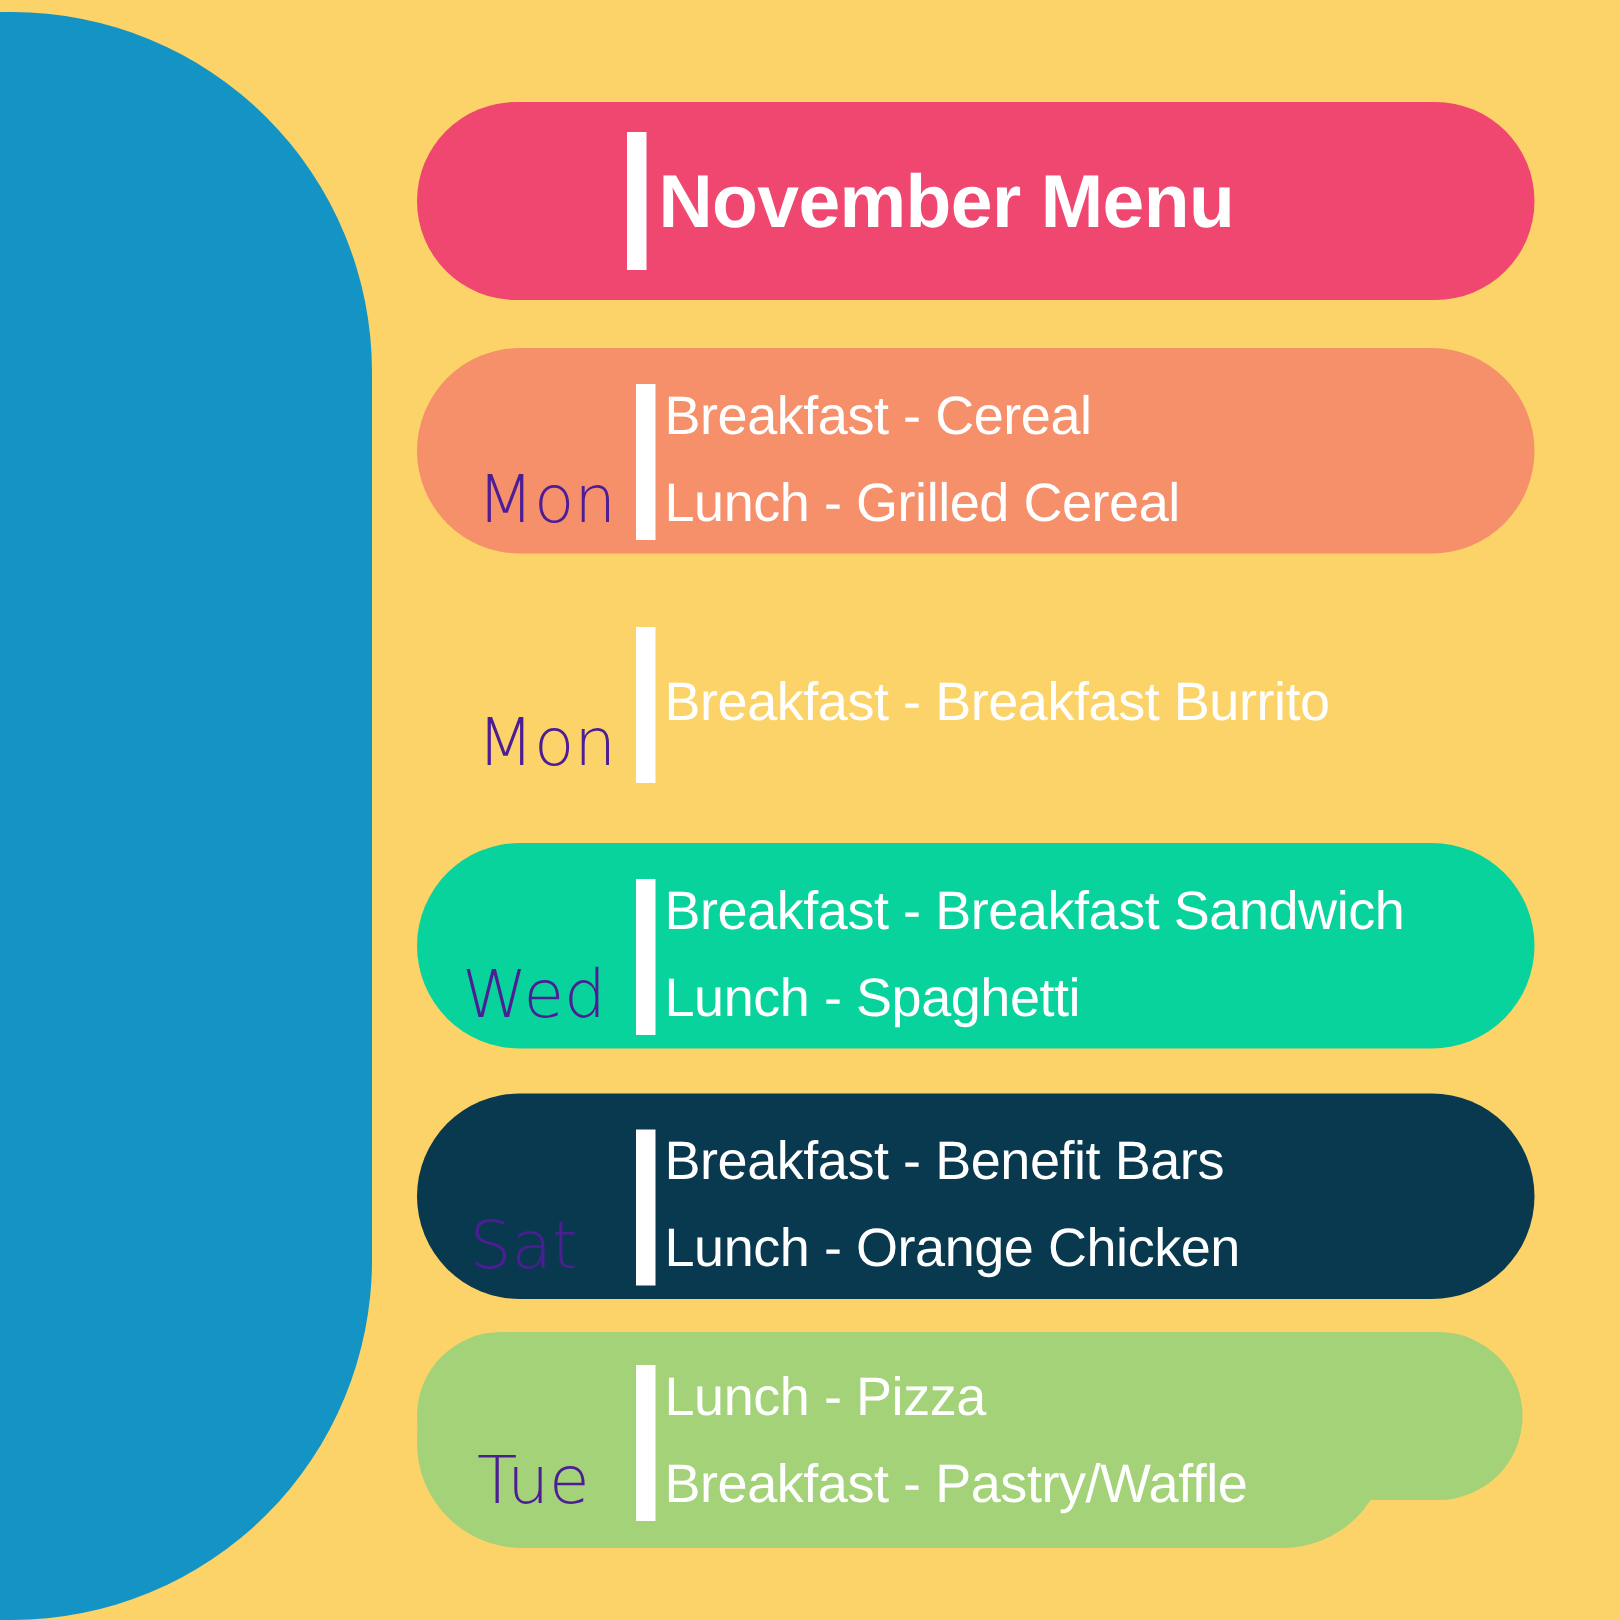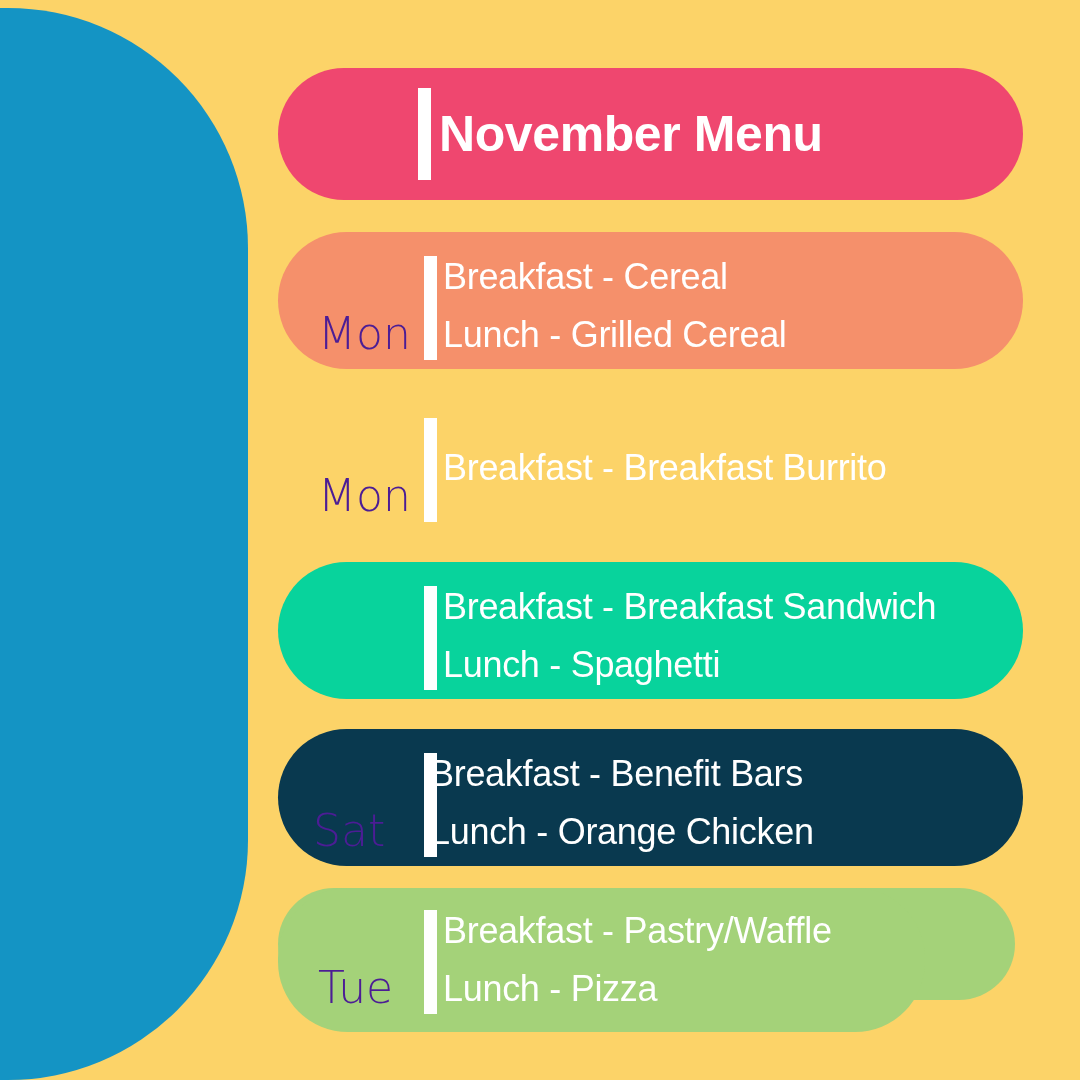--- a/index.html
+++ b/index.html
@@ -146,46 +146,47 @@
       <div class="meal-bar" style="left:146px; top:24px; height:104px;"></div>
       <div class="meal-lines" style="left:165px; top:22px; height:104px;gap:36px;">
         <div class="meal-line">Breakfast -  Breakfast Burrito</div>
       </div>
     </div>
   </div>
 
   <div class="day-row" style="top:562px; width:745px; height:137px;">
     <div class="day-pill" style="width:745px; height:137px; background:#08D39C;"></div>
     <div class="row-content">
+      <div class="day-label" style="left:30px; width:110px; top:80px;">Wed</div>
       <div class="meal-bar" style="left:146px; top:24px; height:104px;"></div>
       <div class="meal-lines" style="left:165px; top:22px; height:104px;">
         <div class="meal-line">Breakfast - Breakfast Sandwich</div>
         <div class="meal-line">Lunch - Spaghetti</div>
       </div>
     </div>
   </div>
 
   <div class="day-row" style="top:729px; width:745px; height:137px;">
     <div class="day-pill" style="width:745px; height:137px; background:#09394F;"></div>
     <div class="row-content">
       <div class="day-label" style="left:35px; width:105px; top:80px;">Sat</div>
       <div class="meal-bar" style="left:146px; top:24px; height:104px;"></div>
-      <div class="meal-lines" style="left:152px; top:22px; height:104px;">
+      <div class="meal-lines" style="left:165px; top:22px; height:104px;">
         <div class="meal-line">Breakfast - Benefit Bars</div>
         <div class="meal-line">Lunch - Orange Chicken</div>
       </div>
     </div>
   </div>
 
   <div class="day-row" style="top:888px; width:745px; height:144px;">
     <div class="day-pill" style="width:737px; height:112px; top:0; background:#A4D279;"></div>
     <div class="day-pill secondary" style="width:647px; height:144px; top:0; background:#A4D279;"></div>
     <div class="row-content">
       <div class="day-label" style="left:40px; width:95px; top:78px;">Tue</div>
       <div class="meal-bar" style="left:146px; top:22px; height:104px;"></div>
       <div class="meal-lines" style="left:165px; top:20px; height:104px;">
+        <div class="meal-line">Lunch - Pizza</div>
         <div class="meal-line">Breakfast - Pastry/Waffle</div>
-        <div class="meal-line">Lunch - Pizza</div>
       </div>
     </div>
   </div>
 
 </div>
 
 </body></html>

